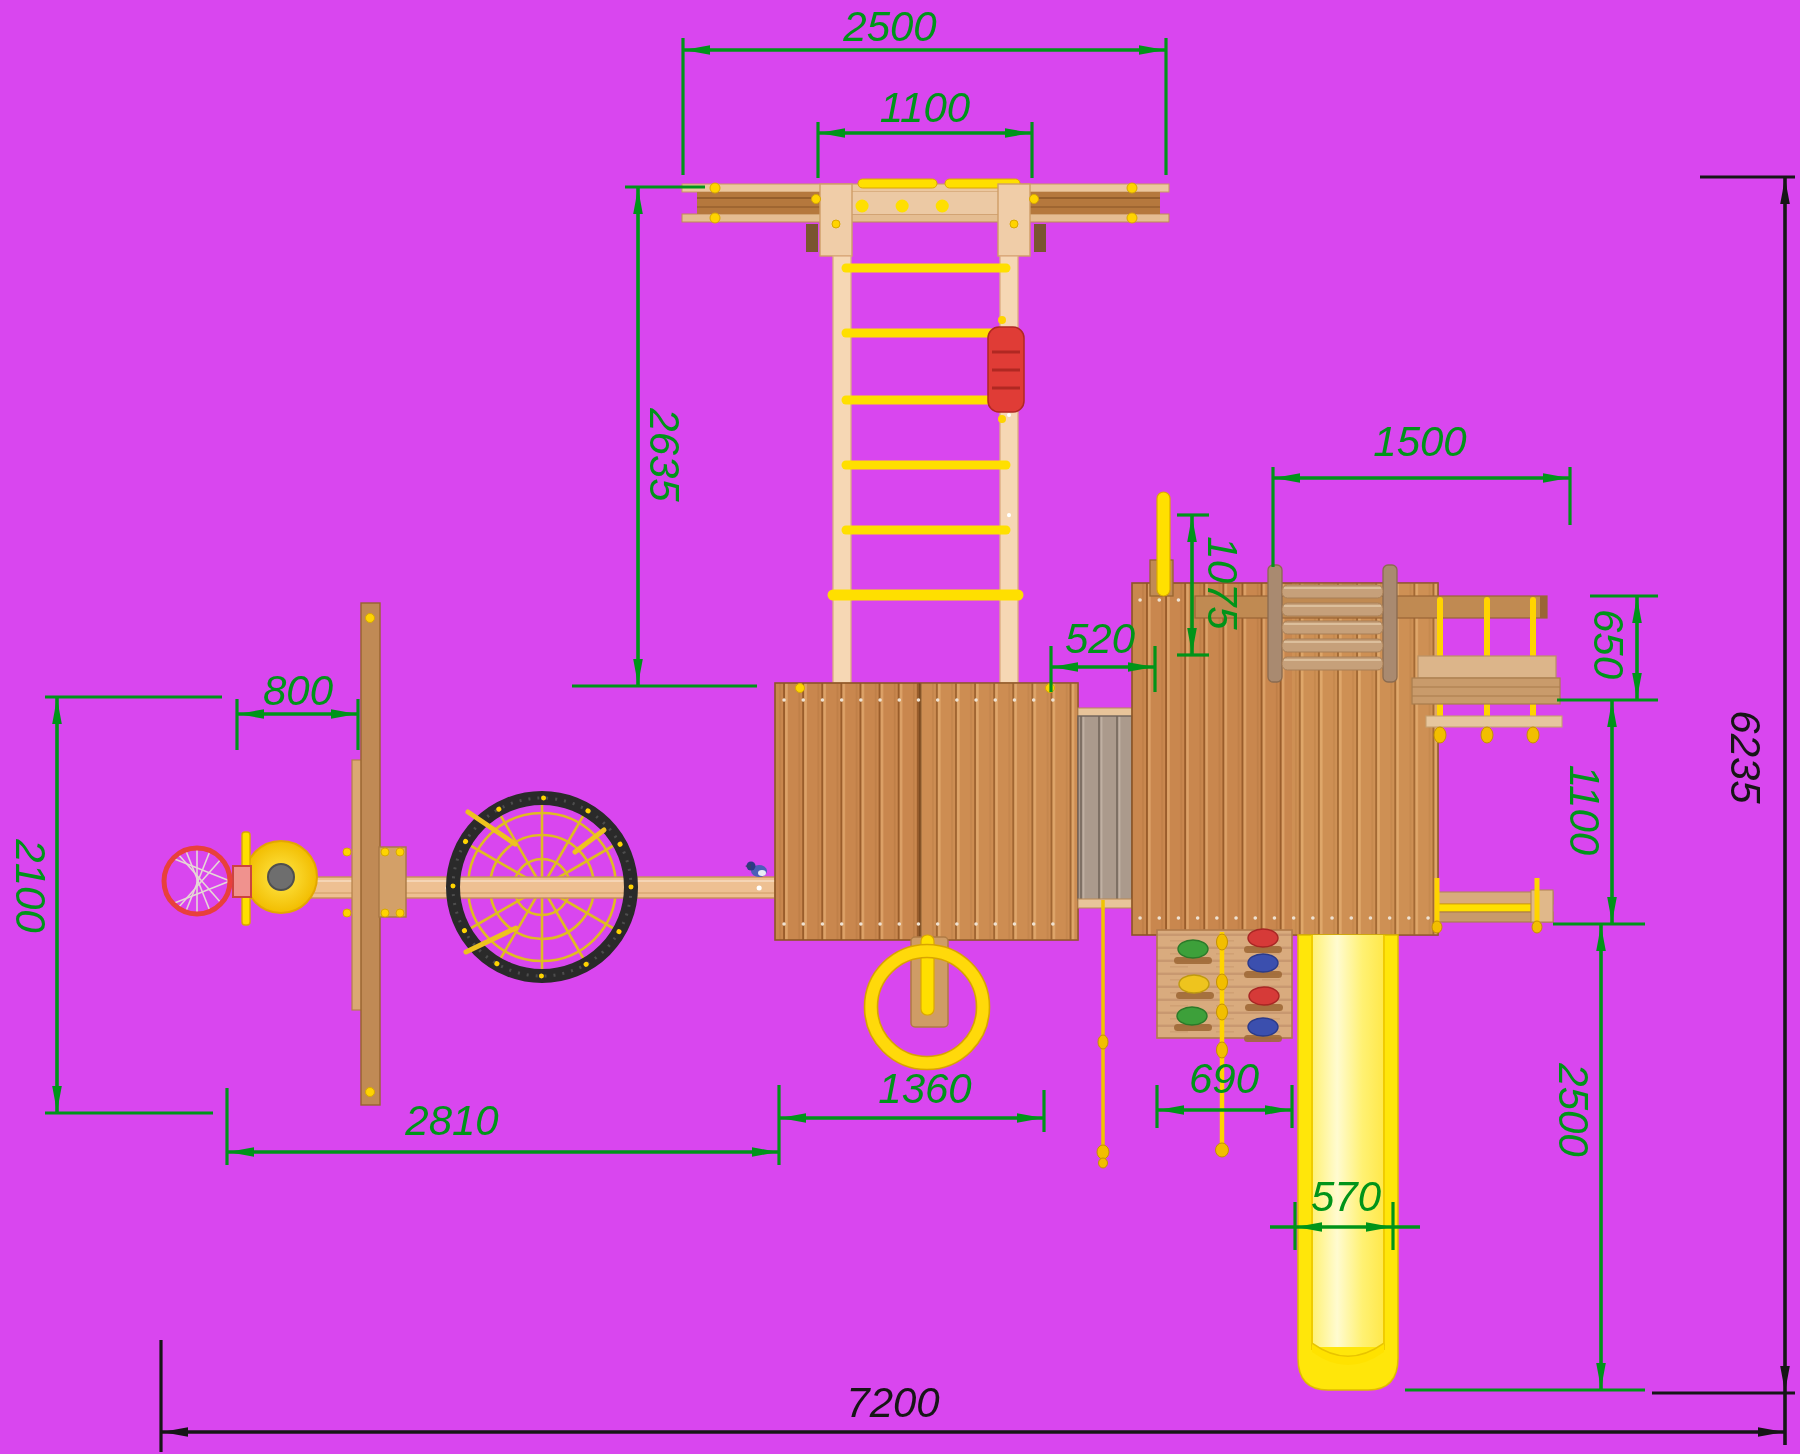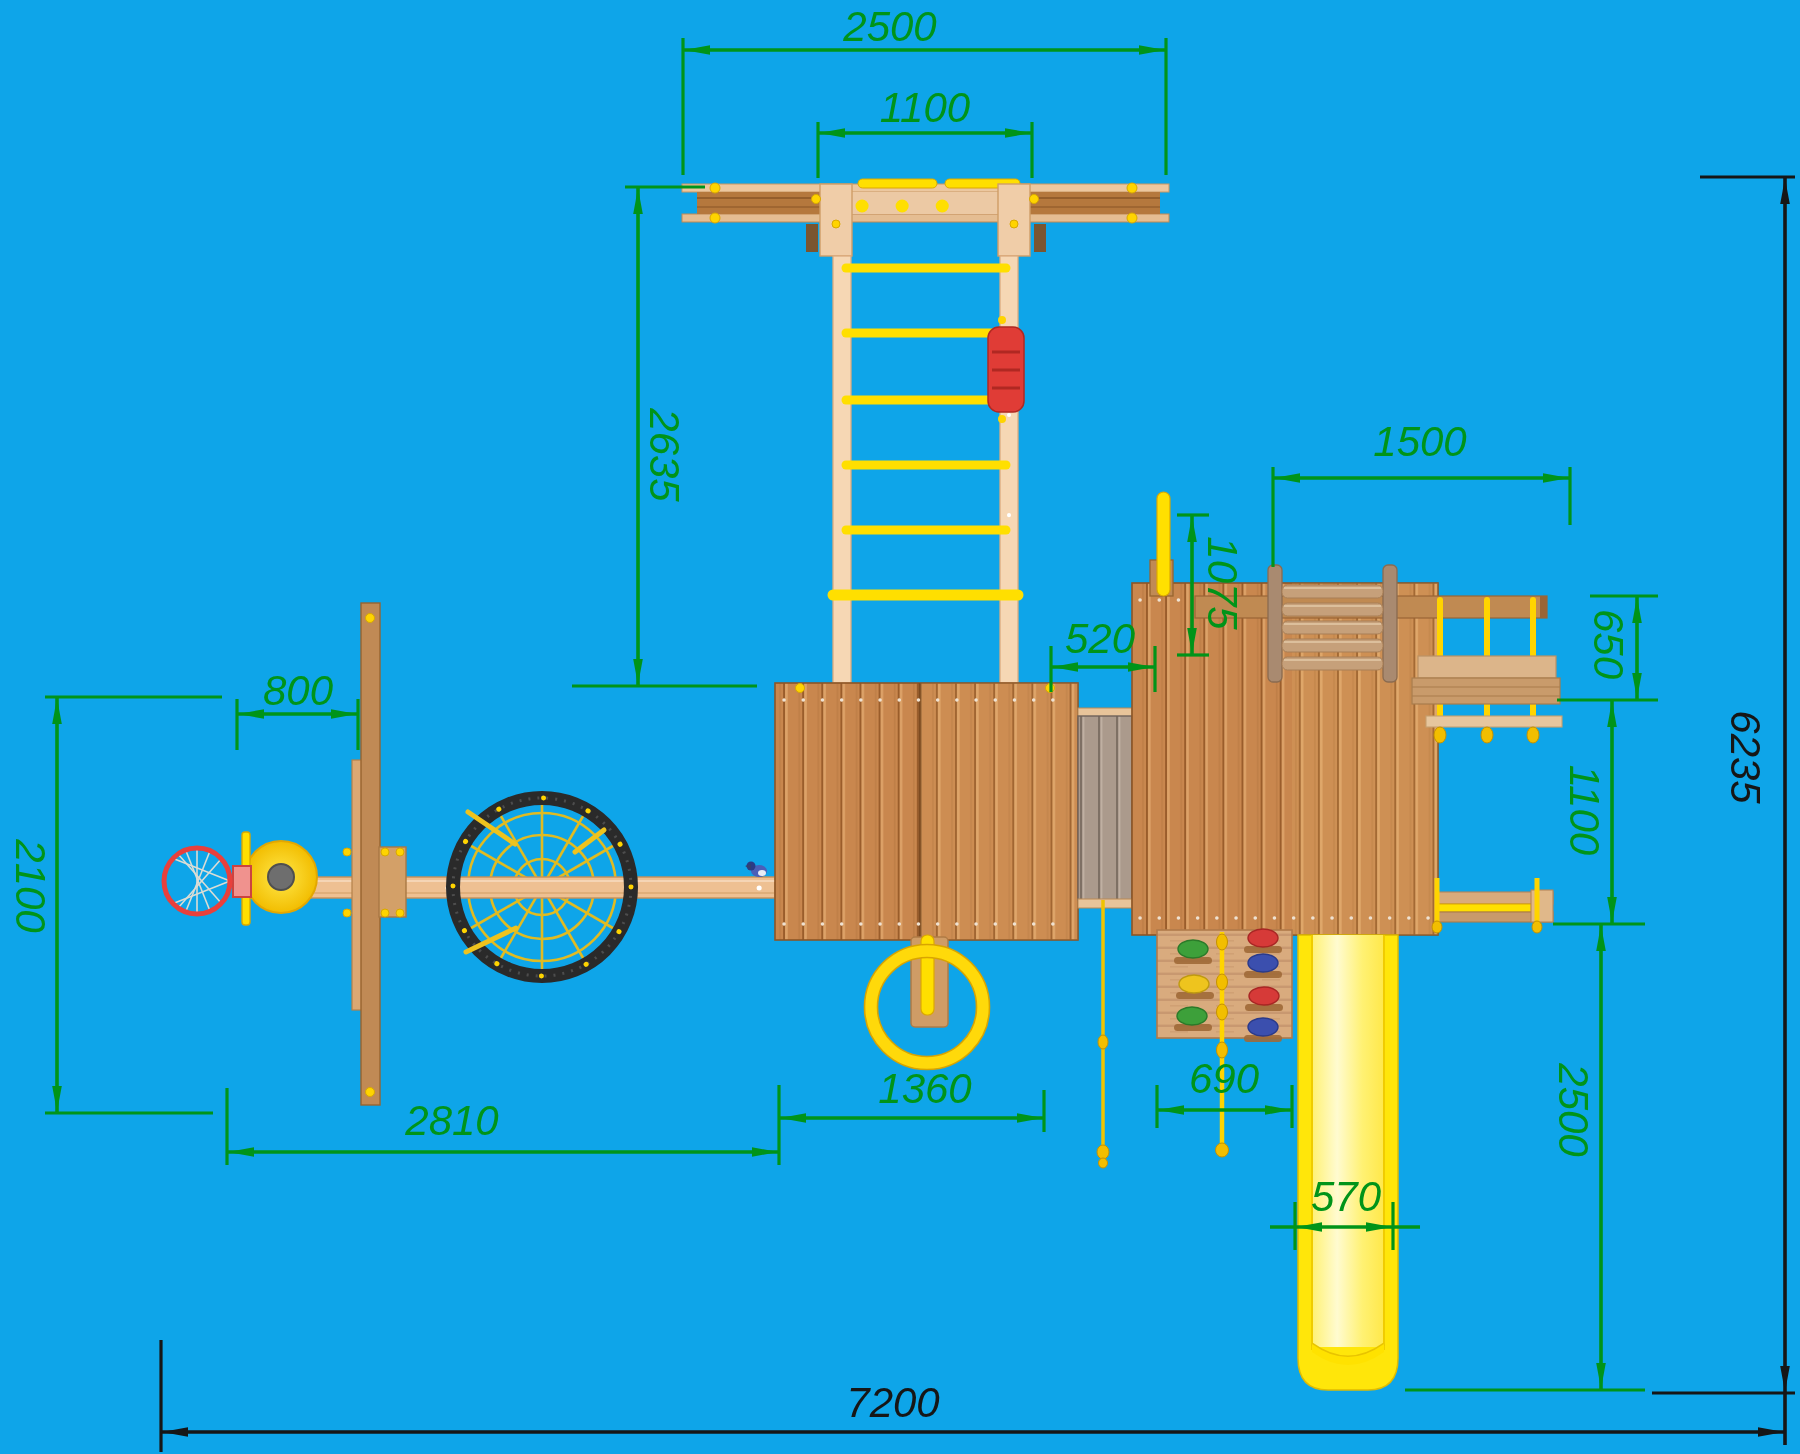--- a/index.html
+++ b/index.html
@@ -1,16 +1,16 @@
 <!DOCTYPE html>
 <html><head>
 <meta charset="utf-8">
 <style>
   html,body{margin:0;padding:0;background:#ffffff;}
-  .canvas{position:relative;width:1800px;height:1454px;background:#0ea5e9;overflow:hidden;}
+  .canvas{position:relative;width:1800px;height:1454px;background:#d946ef;overflow:hidden;}
   svg{position:absolute;left:0;top:0;}
   text{font-family:"Liberation Sans",sans-serif;font-style:italic;font-size:42px;}
   .dimt{fill:#009419;}
   .dimtk{fill:#161616;}
   .dimline{stroke:#009419;stroke-width:3.6;fill:none;}
   .dimtick{stroke:#009419;stroke-width:3.2;fill:none;}
   .dimarrow{fill:#009419;stroke:none;}
   .blkline{stroke:#161616;stroke-width:3.6;fill:none;}
   .blktick{stroke:#161616;stroke-width:3.2;fill:none;}
   .blkarrow{fill:#161616;stroke:none;}

